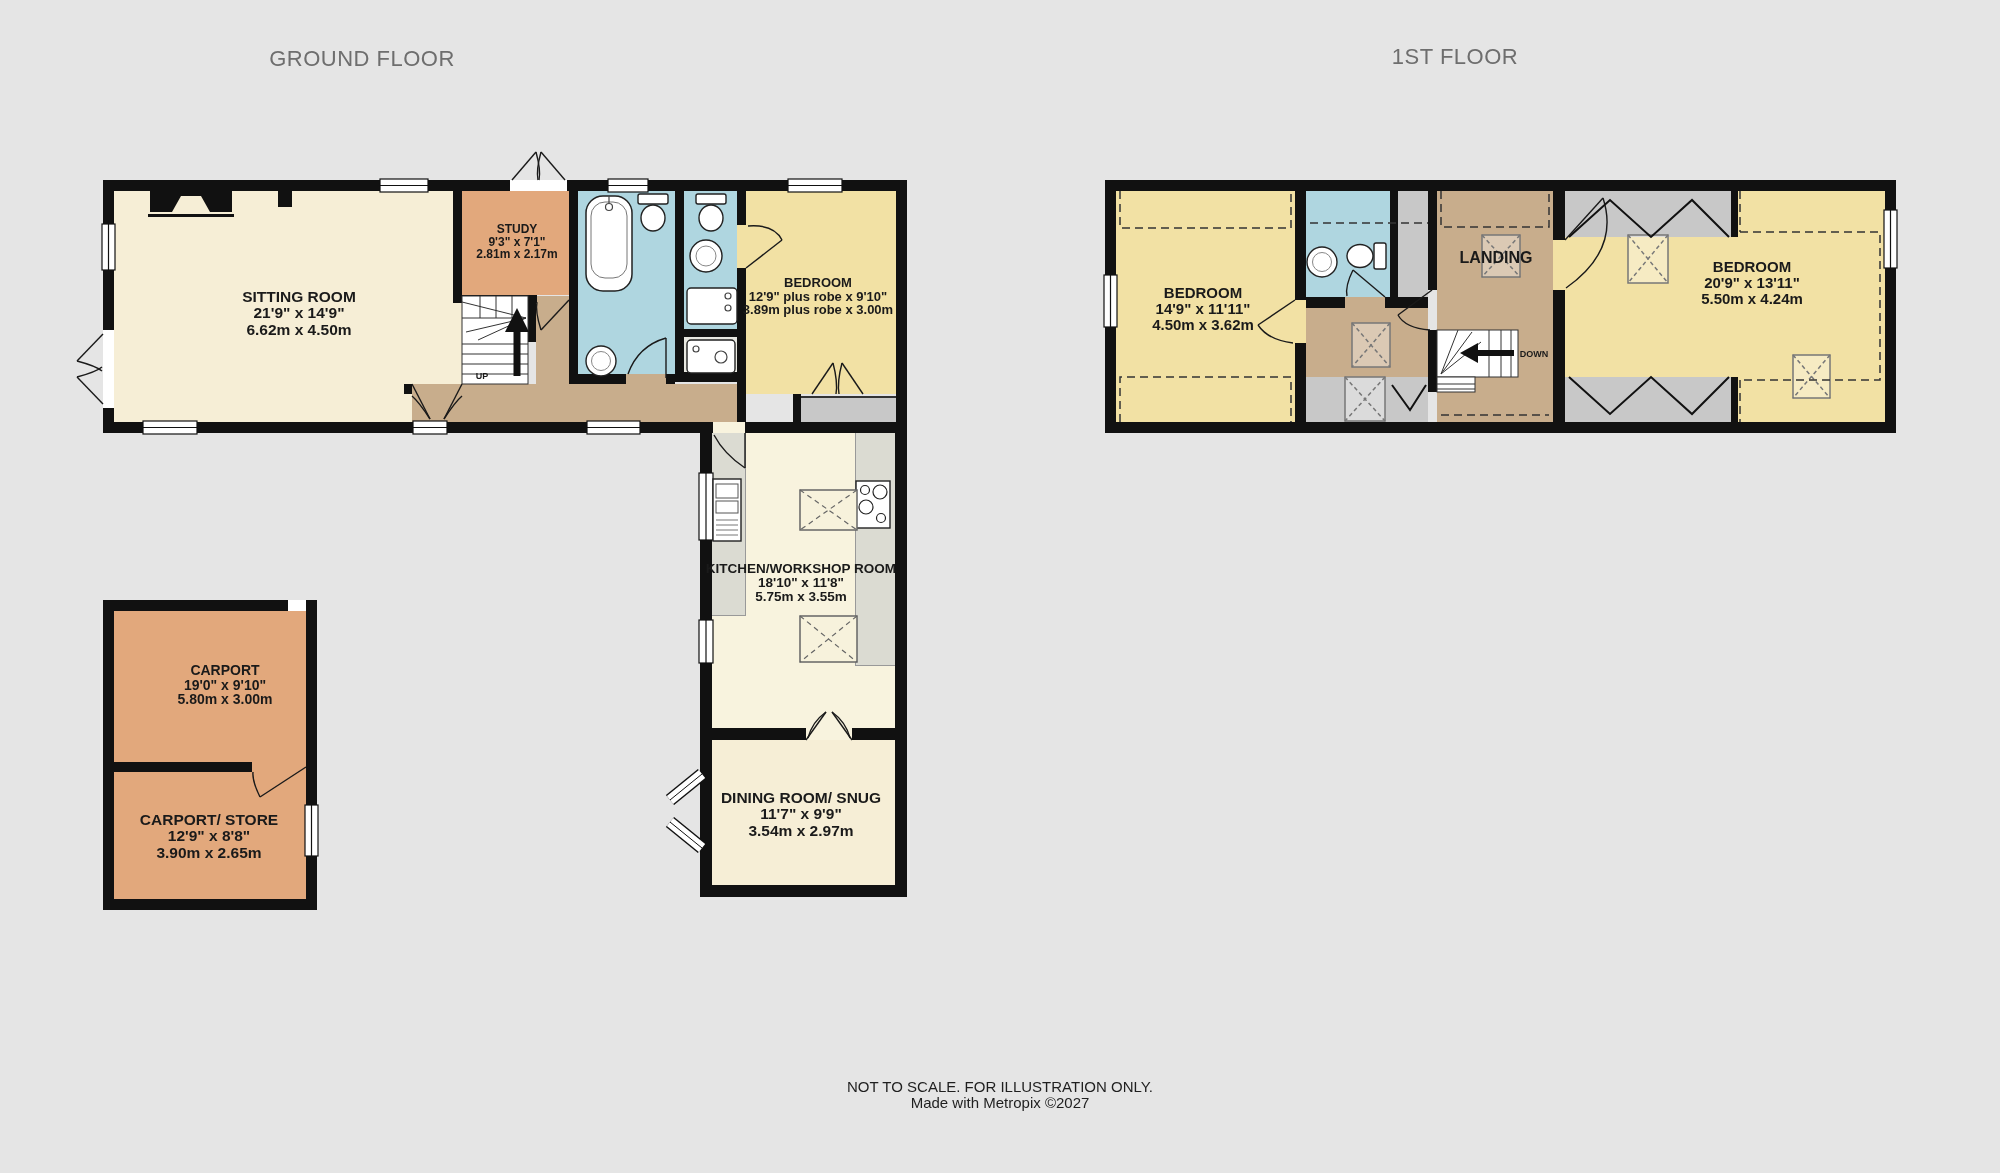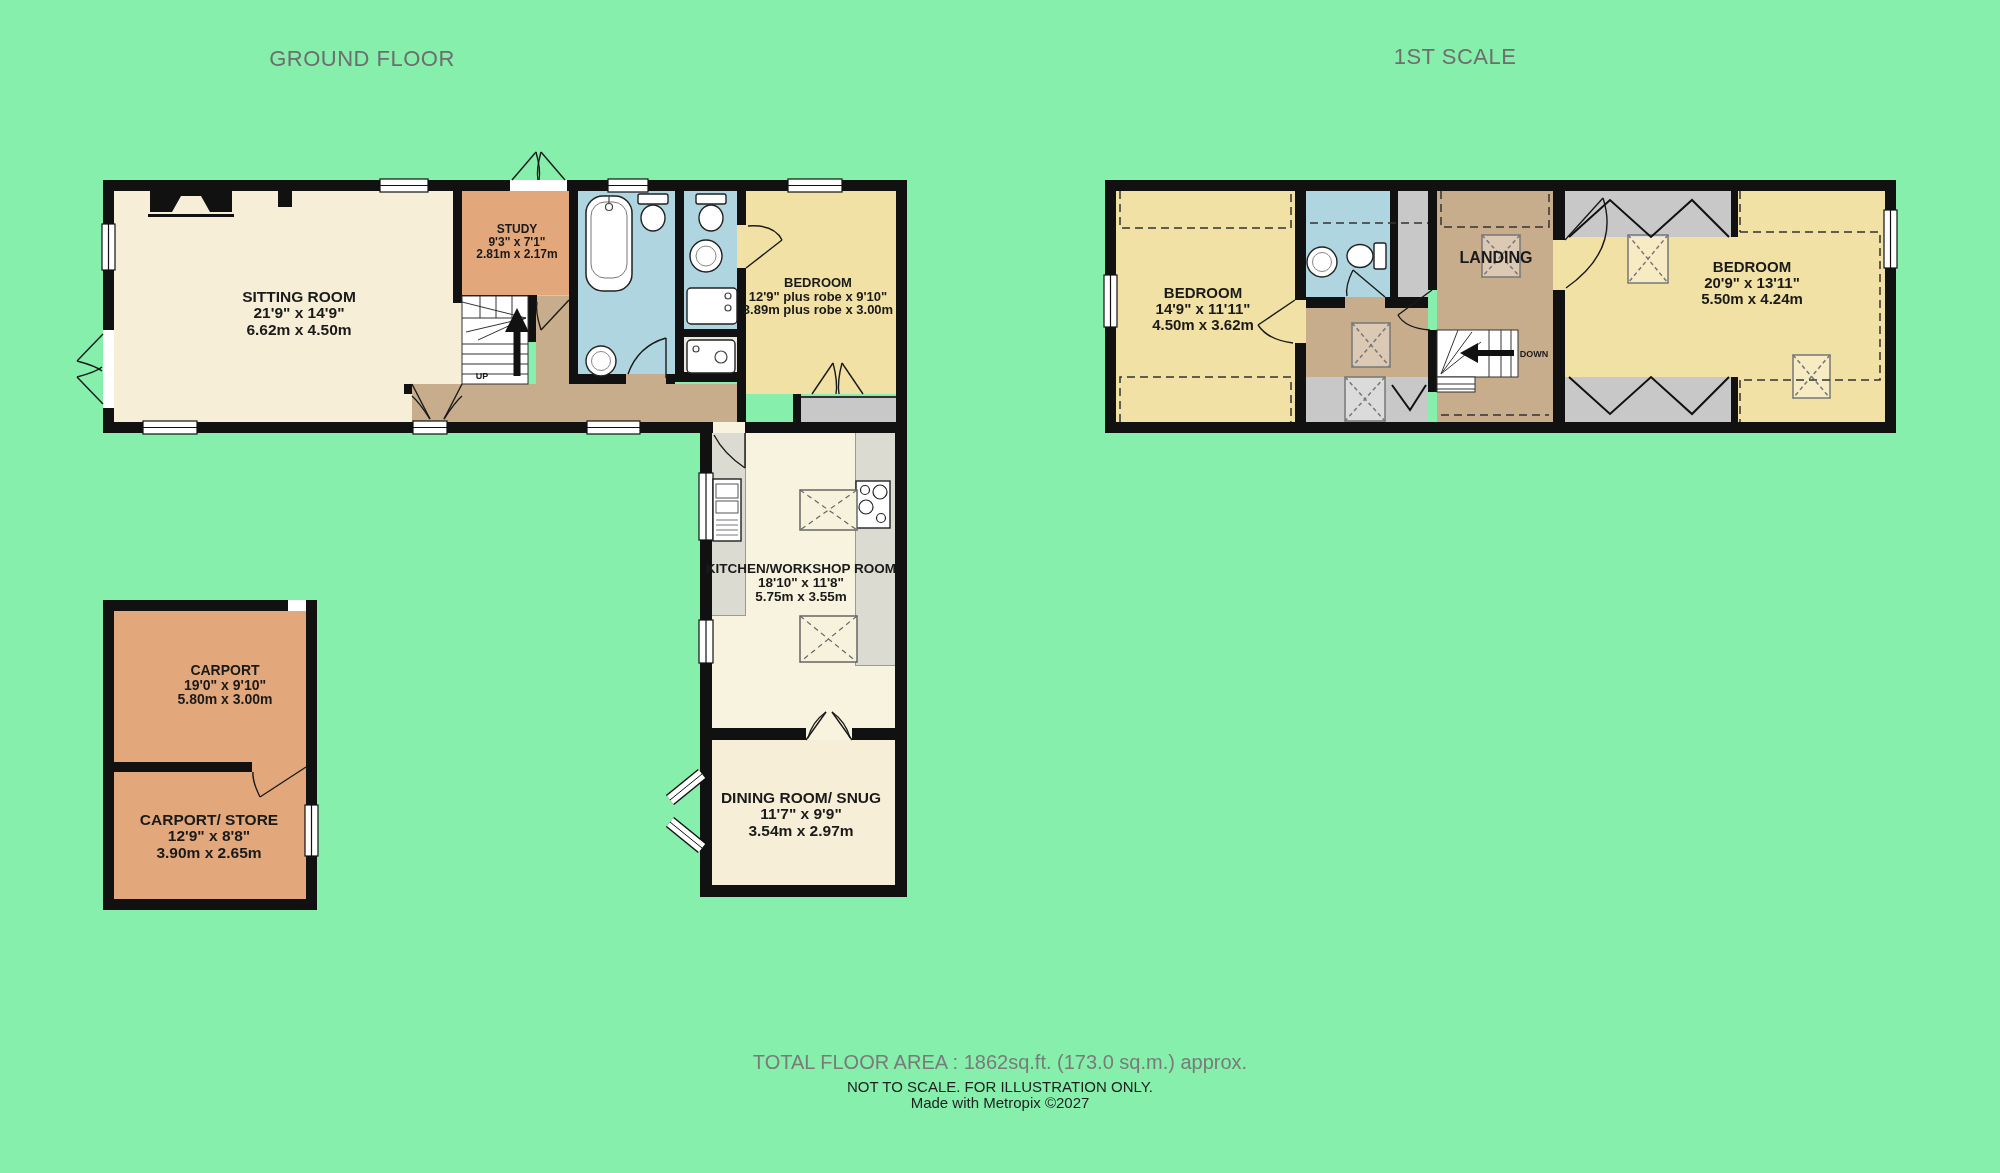--- a/index.html
+++ b/index.html
@@ -1,16 +1,16 @@
 <!DOCTYPE html>
 <html><head>
 <meta charset="utf-8">
 <style>
   html,body{margin:0;padding:0;background:#fff;}
-  #canvas{position:relative;width:2000px;height:1173px;background:#86efac;overflow:hidden;
+  #canvas{position:relative;width:2000px;height:1173px;background:#e5e5e5;overflow:hidden;
           font-family:"Liberation Sans", sans-serif;}
   .room{position:absolute;}
   .lbl{position:absolute;transform:translate(-50%,-50%);text-align:center;
        font-weight:bold;color:#1a1a1a;white-space:nowrap;line-height:1.05;}
   .title{position:absolute;transform:translate(-50%,-50%);color:#6e6e6e;
          font-size:22px;letter-spacing:.5px;white-space:nowrap;}
   .foot{position:absolute;transform:translate(-50%,-50%);white-space:nowrap;text-align:center;}
   svg{position:absolute;left:0;top:0;}
 </style>
 </head>
@@ -318,21 +318,21 @@
       <path d="M1310,223 L1428,223"></path>
       <path d="M1441,191 L1441,227 L1549,227 L1549,191"></path>
       <path d="M1441,415 L1549,415"></path>
       <path d="M1740,232 L1880,232 L1880,380 L1740,380"></path>
       <path d="M1740,191 L1740,232"></path>
         <path d="M1740,380 L1740,422"></path>
     </g>
   </svg>
 
   <div class="title" style="left:362px;top:59px">GROUND FLOOR</div>
-  <div class="title" style="left:1455px;top:57px">1ST SCALE</div>
+  <div class="title" style="left:1455px;top:57px">1ST FLOOR</div>
 
   <div class="lbl" style="left:299px;top:313px;font-size:15.5px">
     <div>SITTING ROOM</div>
     <div>21'9"  x 14'9"</div>
     <div>6.62m  x 4.50m</div>
   </div>
   <div class="lbl" style="left:517px;top:242px;font-size:12px">
     <div>STUDY</div>
     <div>9'3"  x 7'1"</div>
     <div>2.81m  x 2.17m</div>
@@ -371,17 +371,16 @@
     <div>LANDING</div>
   </div>
   <div class="lbl" style="left:1752px;top:283px;font-size:15px">
     <div>BEDROOM</div>
     <div>20'9"  x 13'11"</div>
     <div>5.50m  x 4.24m</div>
   </div>
   <div class="lbl" style="left:482px;top:377px;font-size:9px">UP</div>
   <div class="lbl" style="left:1534px;top:355px;font-size:9px">DOWN</div>
 
-  <div class="foot" style="left:1000px;top:1062px;font-size:20px;color:#7a7a7a">TOTAL FLOOR AREA : 1862sq.ft. (173.0 sq.m.) approx.</div>
   <div class="foot" style="left:1000px;top:1086px;font-size:15px;color:#1f1f1f">NOT TO SCALE. FOR ILLUSTRATION ONLY.</div>
   <div class="foot" style="left:1000px;top:1102px;font-size:15px;color:#1f1f1f">Made with Metropix ©2027</div>
 
 </div>
 
 </body></html>

